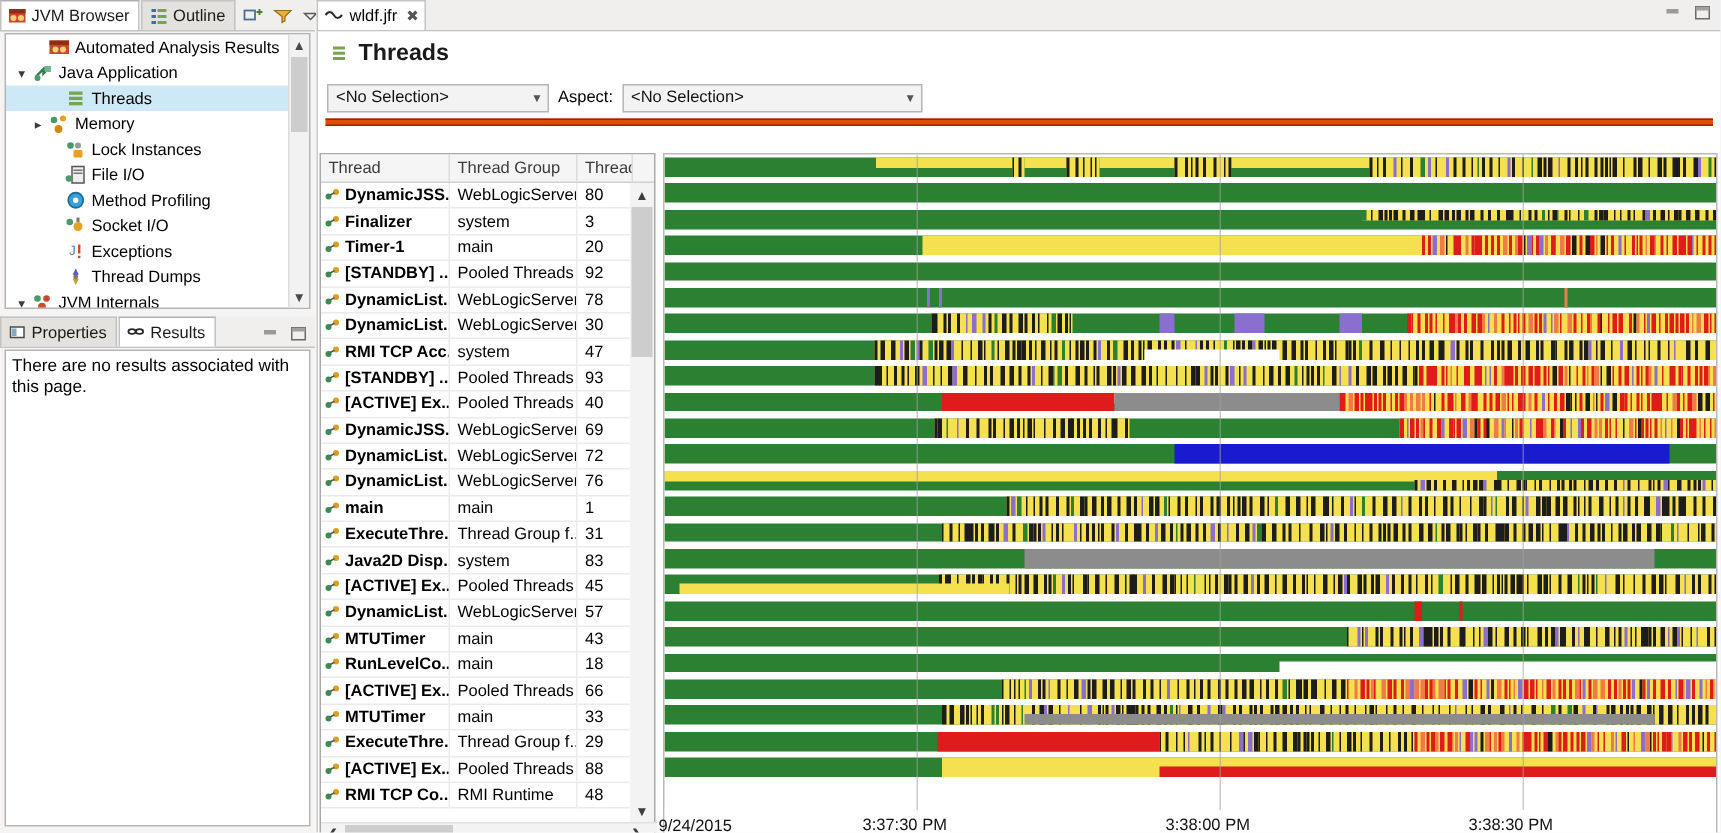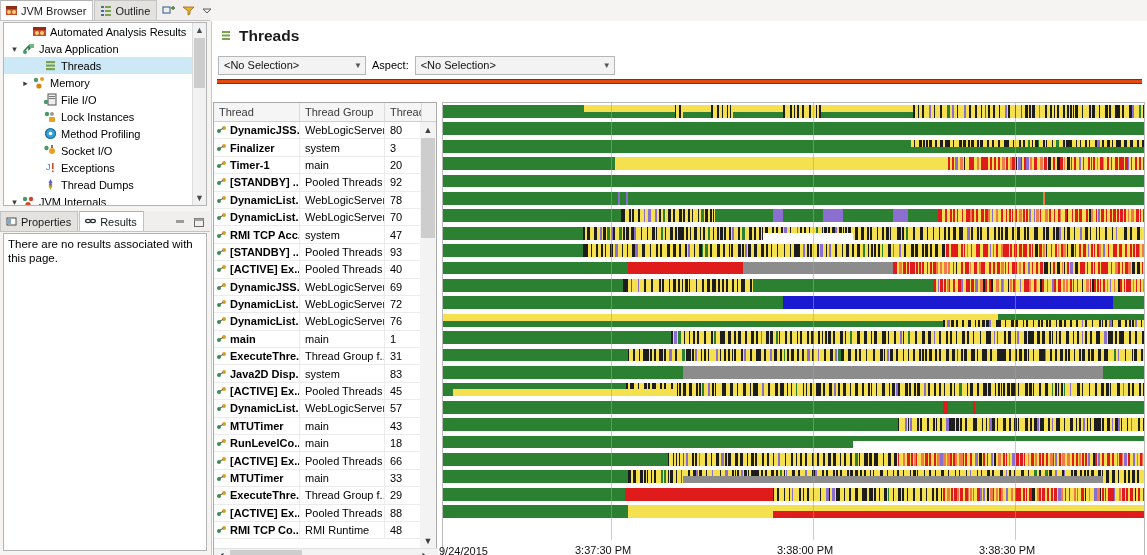--- a/index.html
+++ b/index.html
@@ -472,35 +472,35 @@
               <span class="tree-ico"><svg width="15" height="15" viewBox="0 0 15 15">
                   <circle cx="4" cy="5" r="2.2" fill="#4a9a68"></circle>
                   <circle cx="10" cy="4" r="2" fill="#e8a020"></circle>
                   <circle cx="7" cy="11" r="2.6" fill="#d08a14"></circle>
                 </svg></span>
               <span class="tree-lbl">Memory</span>
             </div>
             <div class="tree-row" style="padding-left: 26px;">
               <span class="twisty"></span>
               <span class="tree-ico"><svg width="15" height="15" viewBox="0 0 15 15">
+                  <circle cx="4" cy="5" r="2.2" fill="#4a9a68"></circle>
+                  <circle cx="9" cy="5" r="2" fill="#999"></circle>
+                  <rect x="6" y="8" width="6" height="5" rx="1" fill="#e8a020"></rect>
+                </svg></span>
+              <span class="tree-lbl">Lock Instances</span>
+            </div>
+            <div class="tree-row" style="padding-left: 26px;">
+              <span class="twisty"></span>
+              <span class="tree-ico"><svg width="15" height="15" viewBox="0 0 15 15">
                   <rect x="5" y="2" width="8" height="11" fill="#eee" stroke="#555" stroke-width="1"></rect>
                   <rect x="6" y="4" width="6" height="1" fill="#777"></rect>
                   <rect x="6" y="6" width="6" height="1" fill="#777"></rect>
                   <circle cx="3" cy="10" r="2.2" fill="#4a9a68"></circle>
                 </svg></span>
               <span class="tree-lbl">File I/O</span>
-            </div>
-            <div class="tree-row" style="padding-left: 26px;">
-              <span class="twisty"></span>
-              <span class="tree-ico"><svg width="15" height="15" viewBox="0 0 15 15">
-                  <circle cx="4" cy="5" r="2.2" fill="#4a9a68"></circle>
-                  <circle cx="9" cy="5" r="2" fill="#999"></circle>
-                  <rect x="6" y="8" width="6" height="5" rx="1" fill="#e8a020"></rect>
-                </svg></span>
-              <span class="tree-lbl">Lock Instances</span>
             </div>
             <div class="tree-row" style="padding-left: 26px;">
               <span class="twisty"></span>
               <span class="tree-ico"><svg width="15" height="15" viewBox="0 0 15 15">
                   <circle cx="7.5" cy="7.5" r="5" fill="#3aa0d8" stroke="#1c6e9c" stroke-width="1.2"></circle>
                   <circle cx="7.5" cy="7.5" r="1.8" fill="#fff"></circle>
                 </svg></span>
               <span class="tree-lbl">Method Profiling</span>
             </div>
             <div class="tree-row" style="padding-left: 26px;">
@@ -580,20 +580,44 @@
               <rect x="2.5" y="2.5" width="9" height="2.5" fill="#a0a0a0"></rect>
             </svg>
           </span>
         </div>
       </div>
       <div id="results-body">There are no results associated with this page.</div>
     </div>
   </div>
 
   <div id="editor">
+    <div id="editor-tabrow">
+      <div id="editor-tab">
+        <span class="ticon">
+          <svg width="13" height="13" viewBox="0 0 13 13">
+            <path d="M1 7 q3 -4 5.5 0 q2.5 4 5.5 0" fill="none" stroke="#2a2a2a" stroke-width="1.4"></path>
+          </svg>
+        </span>
+        <span>wldf.jfr</span>
+        <span class="closex">✖</span>
+      </div>
+      <div id="editor-tools">
+        <span class="tbi">
+          <svg width="14" height="12" viewBox="0 0 14 12">
+            <rect x="3" y="4" width="8" height="3" fill="#9a9a9a"></rect>
+          </svg>
+        </span>
+        <span class="tbi">
+          <svg width="14" height="12" viewBox="0 0 14 12">
+            <rect x="2.5" y="2.5" width="9" height="8" fill="none" stroke="#6a6a6a" stroke-width="1"></rect>
+            <rect x="2.5" y="2.5" width="9" height="2.5" fill="#a0a0a0"></rect>
+          </svg>
+        </span>
+      </div>
+    </div>
 
     <div id="editor-body">
 
       <div id="page-title-row">
         <span style="width:13px;height:13px;display:inline-block">
           <svg width="13" height="13" viewBox="0 0 13 13">
             <rect x="2" y="2" width="8" height="2" fill="#7aa34f"></rect>
             <rect x="2" y="5.5" width="8" height="2" fill="#7aa34f"></rect>
             <rect x="2" y="9" width="8" height="2" fill="#7aa34f"></rect>
           </svg>
@@ -686,21 +710,21 @@
             <div class="trow">
               <div class="cell c-thread">
                 <span class="thr-ico"><svg width="12" height="12" viewBox="0 0 12 12">
                     <circle cx="3" cy="7" r="2" fill="#3a8c52"></circle>
                     <circle cx="8" cy="4" r="2" fill="#d8a020"></circle>
                     <path d="M4 6 L7 4.5" stroke="#555" stroke-width="1"></path>
                   </svg></span>
                 <span>DynamicList...</span>
               </div>
               <div class="cell c-group">WebLogicServer</div>
-              <div class="cell c-id">70</div>
+              <div class="cell c-id">30</div>
             </div>
             <div class="trow">
               <div class="cell c-thread">
                 <span class="thr-ico"><svg width="12" height="12" viewBox="0 0 12 12">
                     <circle cx="3" cy="7" r="2" fill="#3a8c52"></circle>
                     <circle cx="8" cy="4" r="2" fill="#d8a020"></circle>
                     <path d="M4 6 L7 4.5" stroke="#555" stroke-width="1"></path>
                   </svg></span>
                 <span>RMI TCP Acc...</span>
               </div>

